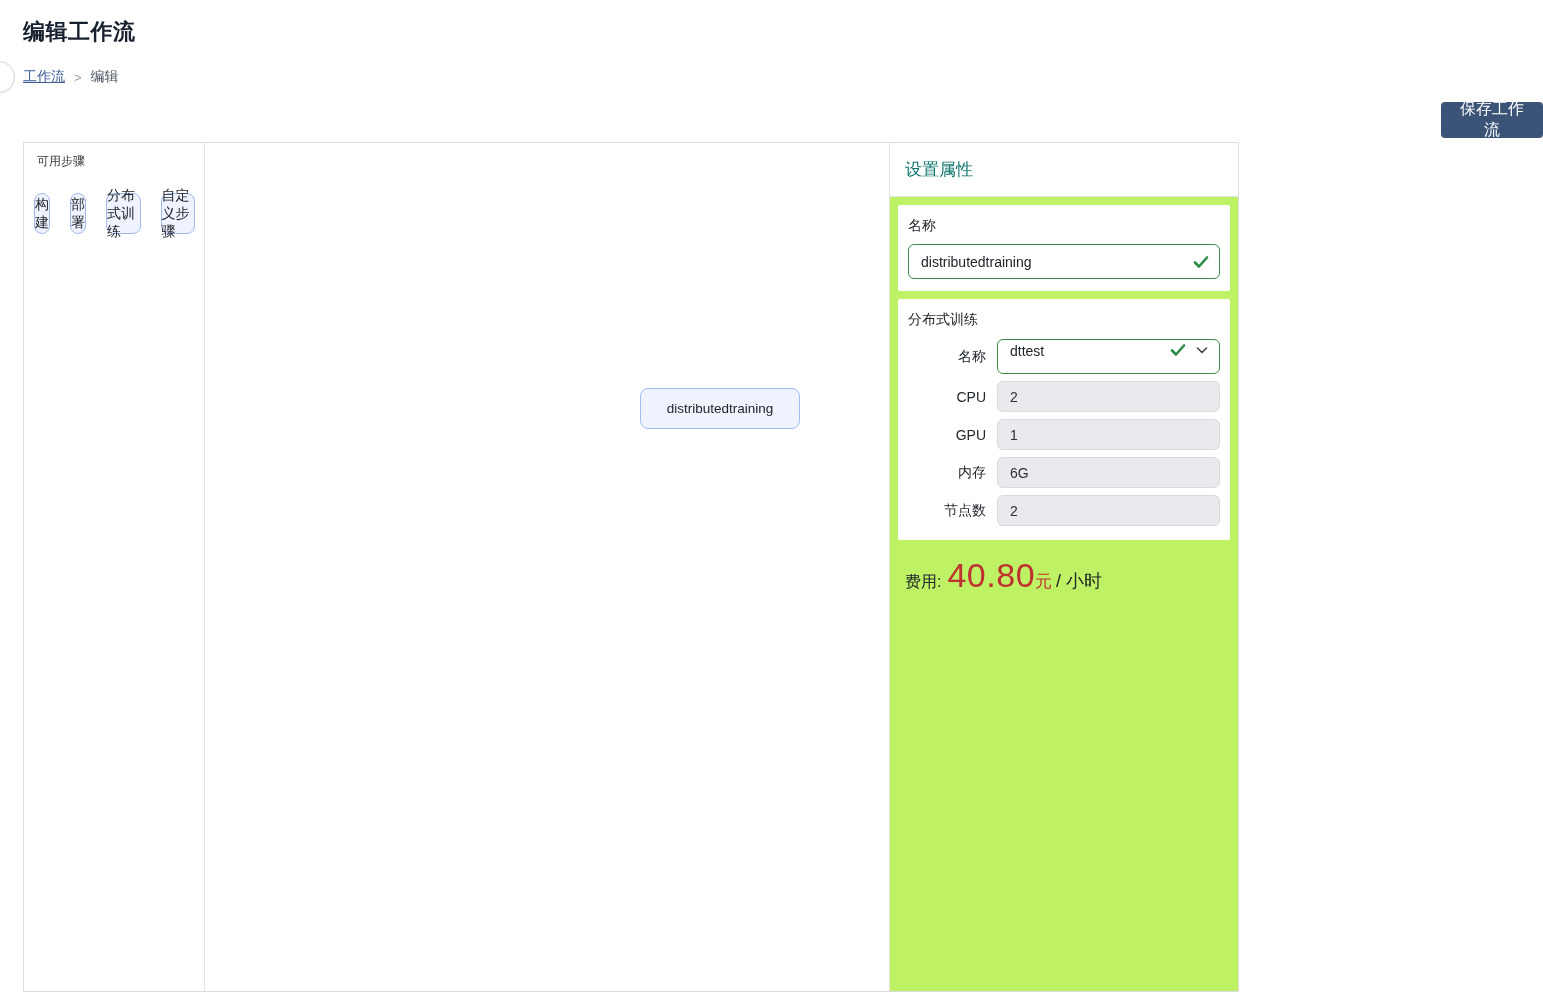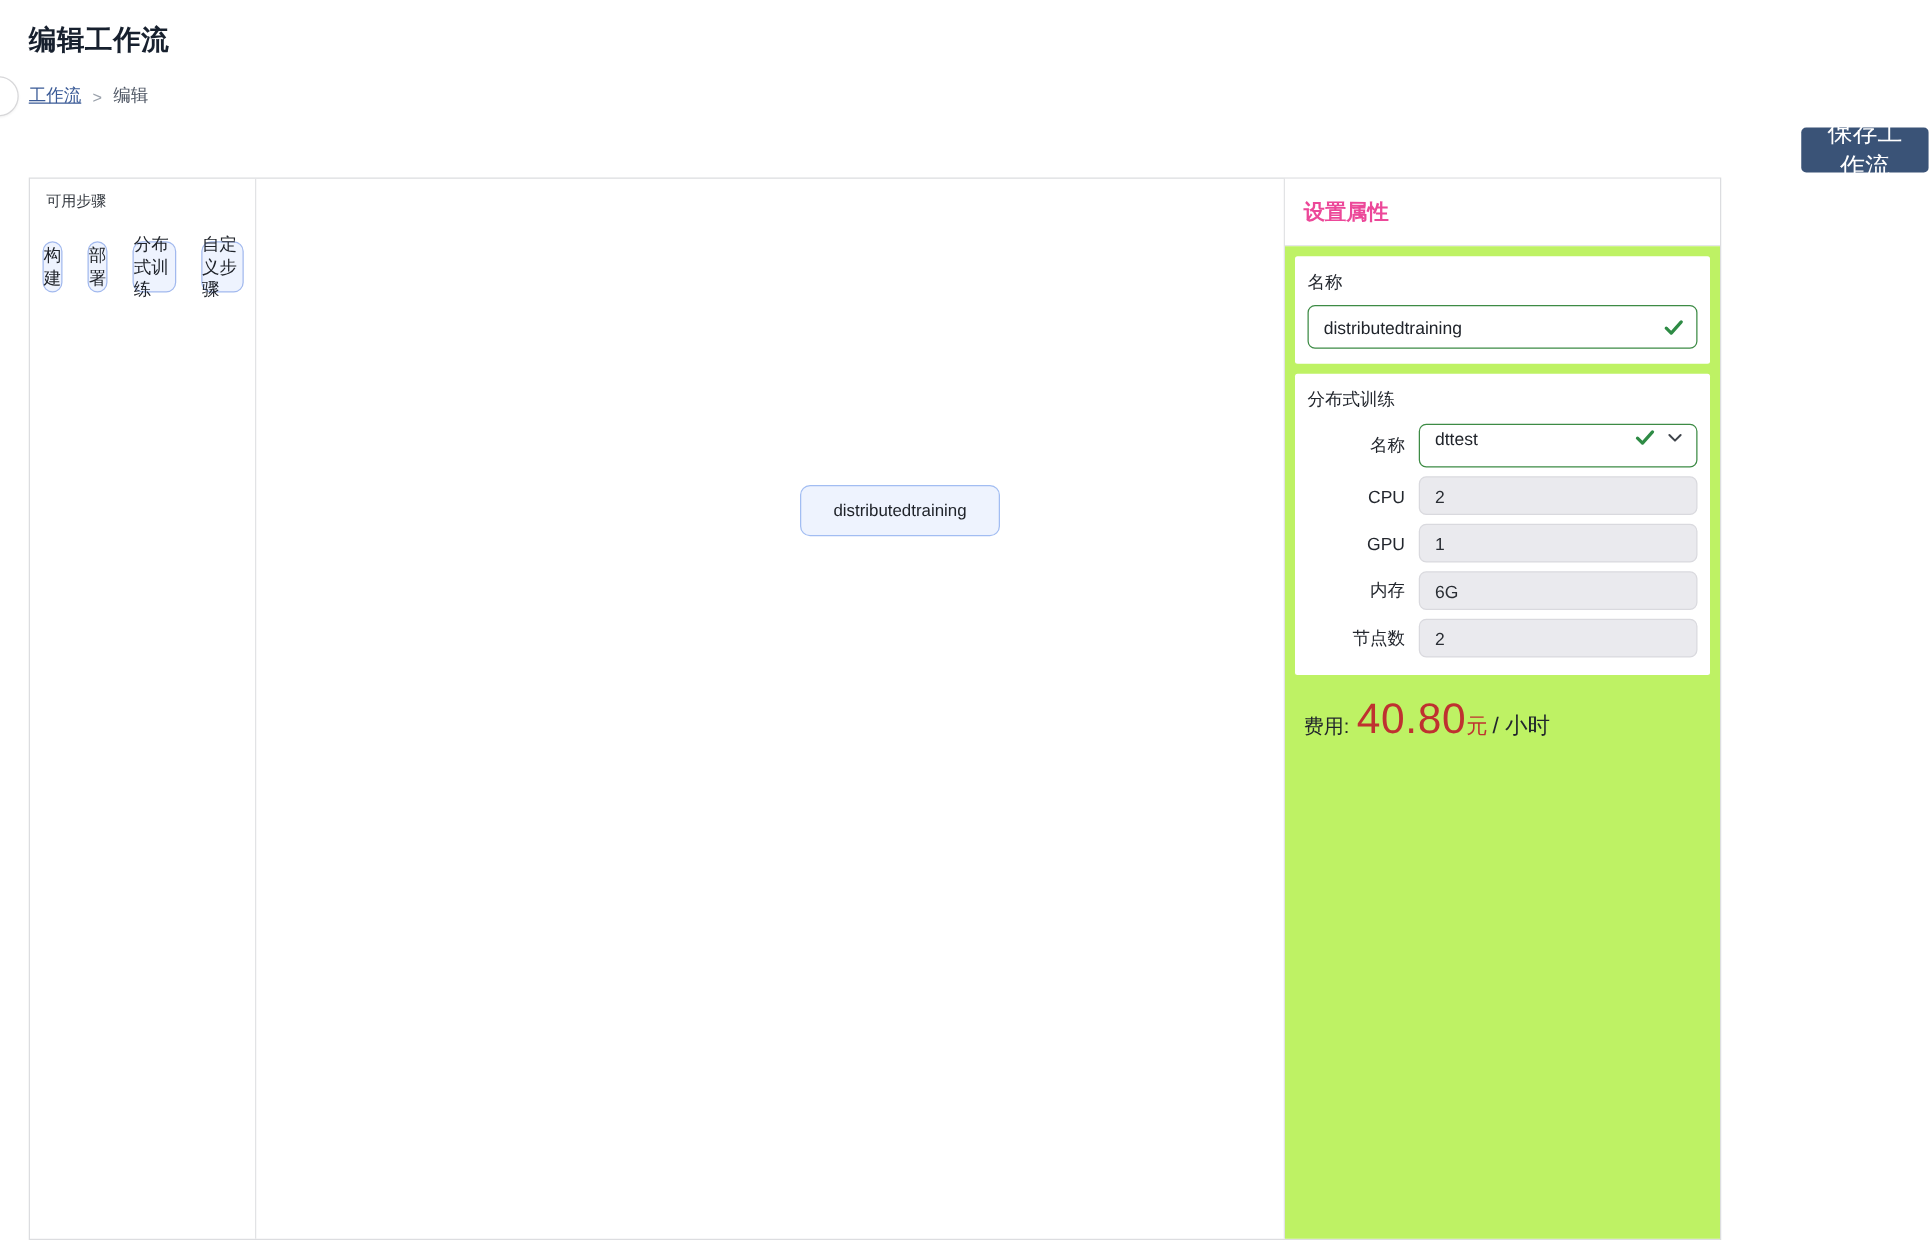--- a/index.html
+++ b/index.html
@@ -8,34 +8,34 @@
 
   .page-title { position: absolute; left: 23px; top: 17px; font-size: 22px; font-weight: 700; color: #17202e; letter-spacing: .5px; }
 
   .breadcrumb { position: absolute; left: 23px; top: 68px; font-size: 14px; display: flex; align-items: center; gap: 9px; }
   .breadcrumb a { color: #3b5b97; text-decoration: underline; cursor: pointer; }
   .breadcrumb .sep { color: #9aa1ab; font-size: 13px; }
   .breadcrumb .current { color: #4c5462; }
 
   .edge-circle { position: absolute; left: -17px; top: 61px; width: 32px; height: 32px; border-radius: 50%; background: #ffffff; border: 1px solid #d7d7d9; box-shadow: 0 1px 2px rgba(0,0,0,.06); }
 
-  .save-btn { position: absolute; left: 1441px; top: 102px; height: 36px; padding: 0 13px; background: #3a5377; color: #ffffff; border: none; border-radius: 4px; font-size: 20px; font-family: inherit; cursor: pointer; display: flex; align-items: center; }
+  .save-btn { position: absolute; left: 1441px; top: 102px; height: 36px; padding: 0 13px; background: #3a5377; color: #ffffff; border: none; border-radius: 4px; font-size: 16px; font-family: inherit; cursor: pointer; display: flex; align-items: center; }
 
-  .workarea { position: absolute; left: 23px; top: 142px; width: 1354px; height: 850px; background: #ffffff; border: 1px solid #dcdde0; display: flex; }
+  .workarea { position: absolute; left: 23px; top: 142px; width: 1216px; height: 850px; background: #ffffff; border: 1px solid #dcdde0; display: flex; }
 
   .sidebar { width: 181px; border-right: 1px solid #e2e3e5; position: relative; flex: none; }
   .sidebar-heading { position: absolute; left: 13px; top: 10px; font-size: 12px; color: #33383f; }
   .steps { position: absolute; left: 10px; top: 50px; width: 161px; display: flex; flex-direction: row; gap: 20px; }
   .step-btn { height: 41px; background: #eef3fe; border: 1.5px solid #a2b9ee; border-radius: 8px; display: flex; align-items: center; justify-content: center; font-size: 14px; color: #20242b; cursor: grab; }
 
   .canvas { flex: 1; position: relative; }
   .flow-node { position: absolute; left: 435px; top: 245px; width: 160px; height: 41px; background: #eef3fe; border: 1.5px solid #a2bdf2; border-radius: 8px; display: flex; align-items: center; justify-content: center; font-size: 13.5px; color: #20242b; cursor: pointer; }
 
   .props { width: 349px; flex: none; border-left: 1px solid #e2e3e5; display: flex; flex-direction: column; }
-  .props-header { height: 54px; background: #ffffff; border-bottom: 1px solid #e5e6e8; display: flex; align-items: center; padding-left: 15px; font-size: 17px; font-weight: 700; color: #ec4899; flex: none; }
+  .props-header { height: 54px; background: #ffffff; border-bottom: 1px solid #e5e6e8; display: flex; align-items: center; padding-left: 15px; font-size: 17px; font-weight: 400; color: #0f766e; flex: none; }
   .props-body { flex: 1; background: #bef264; padding: 8px; overflow: hidden; }
 
   .card { background: #ffffff; border-radius: 2px; padding: 12px 10px; }
   .card + .card { margin-top: 8px; }
   .field-label { font-size: 14px; color: #23272e; margin-bottom: 9px; }
 
   .name-input-wrap { position: relative; }
   .name-input { width: 100%; height: 35px; border: 1px solid #3d8b45; border-radius: 6px; padding: 0 34px 0 12px; font-size: 14px; color: #20242b; font-family: inherit; background: #ffffff; outline: none; }
   .input-check { position: absolute; right: 10px; top: 50%; transform: translateY(-50%); display: flex; }
 

